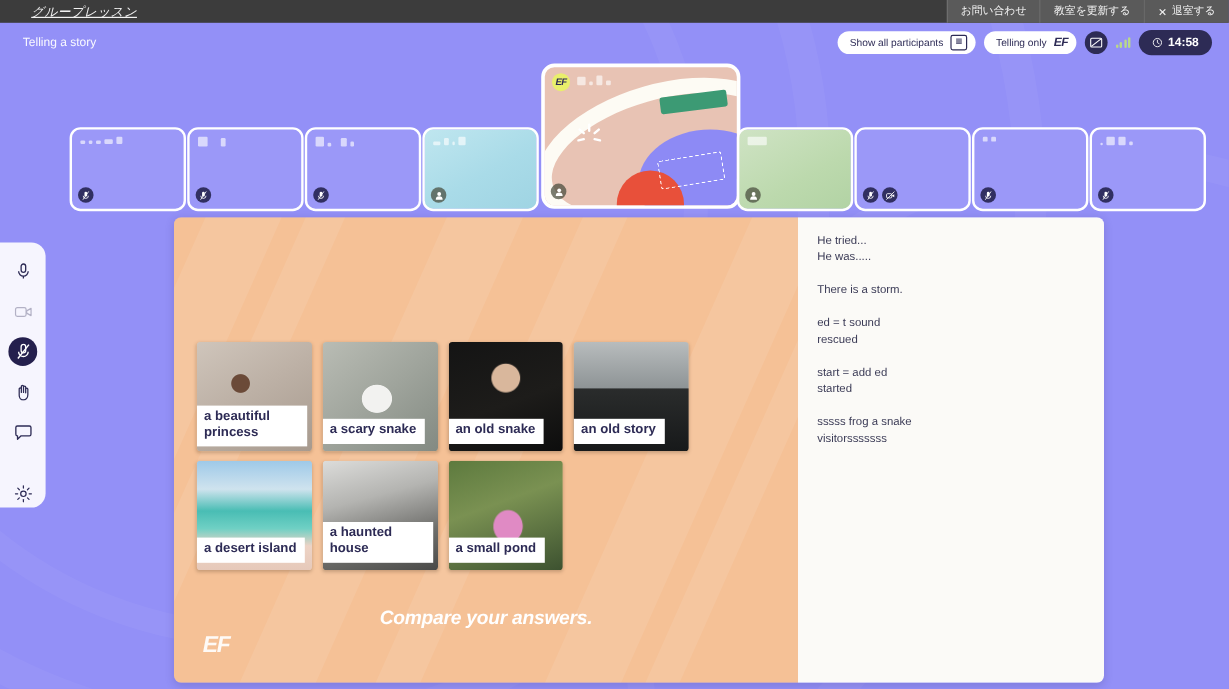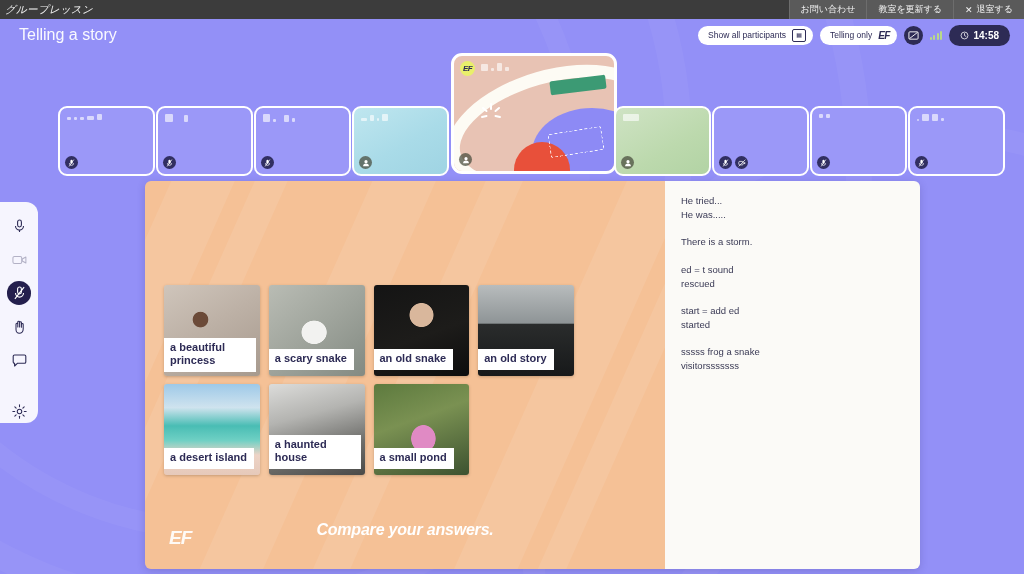--- a/index.html
+++ b/index.html
@@ -15,38 +15,39 @@
   .s2{width:1150px;height:1150px;left:-330px;top:-430px;}
   .s3{width:700px;height:700px;left:-150px;top:-200px;border-width:20px;}
   .s4{width:760px;height:760px;right:-300px;top:120px;border-width:22px;}
 
   
   .osbar{
     position:absolute;left:0;top:0;width:1024px;height:19px;
     background:#3c3c3c;z-index:40;display:flex;align-items:center;
   }
   .osbar-title{
-    color:#f2f2f2;font-size:10.5px;font-style:italic;margin-left:5px;letter-spacing:.3px;
+    color:#f2f2f2;font-size:10.5px;font-style:italic;margin-left:26px;letter-spacing:.3px;
     white-space:nowrap;
+    text-decoration:underline;
   }
   .osbar-spacer{flex:1;}
   .osbar-btn{
     height:19px;display:flex;align-items:center;gap:4px;padding:0 11px;
     background:#5a5a5a;color:#f4f4f4;font-size:9px;white-space:nowrap;
     border-left:1px solid #6d6d6d;
   }
   .osbar-btn .x{font-size:9px;}
 
   
   .appheader{
     position:absolute;left:0;top:19px;width:1024px;height:32px;z-index:30;
     display:flex;align-items:center;
   }
   .lesson-title{
-    color:#ffffff;font-size:16px;margin-left:19px;opacity:.95;white-space:nowrap;
+    color:#ffffff;font-size:10px;margin-left:19px;opacity:.95;white-space:nowrap;
   }
   .hdr-right{margin-left:auto;display:flex;align-items:center;gap:7px;margin-right:14px;}
   .pill{
     height:19px;border-radius:11px;background:#fff;display:flex;align-items:center;
     gap:6px;padding:0 7px 0 10px;color:#2d2b55;font-size:8.5px;white-space:nowrap;
   }
   .pill .glyph-box{
     width:12px;height:11px;border:1px solid #2d2b55;border-radius:2px;
     display:flex;align-items:center;justify-content:center;font-size:6px;line-height:1;
   }
@@ -135,21 +136,21 @@
     box-shadow:0 1px 3px rgba(60,40,20,.25);
   }
   .card .photo{position:absolute;inset:0;}
   .card .label{
     position:absolute;left:0;bottom:6px;background:#fff;color:#2d2b55;
     font-size:11px;font-weight:bold;padding:3px 7px 4px 6px;line-height:1.25;
     max-width:96%;box-sizing:border-box;
   }
   .card .label.two{bottom:4px;}
   .slide-footer{
-    position:absolute;left:0;right:0;bottom:30px;text-align:center;
+    position:absolute;left:0;right:0;bottom:44px;text-align:center;
     color:#ffffff;font-size:16px;font-weight:bold;font-style:italic;letter-spacing:-.2px;
   }
   .slide-ef{
     position:absolute;left:24px;bottom:20px;color:#ffffff;opacity:.92;
     font-size:19px;font-weight:bold;font-style:italic;letter-spacing:-1px;
   }
   .notes{
     flex:1;background:#fbfaf7;padding:13px 16px;box-sizing:border-box;
     color:#3a3a55;font-size:9.5px;line-height:1.45;white-space:pre-wrap;
   }

